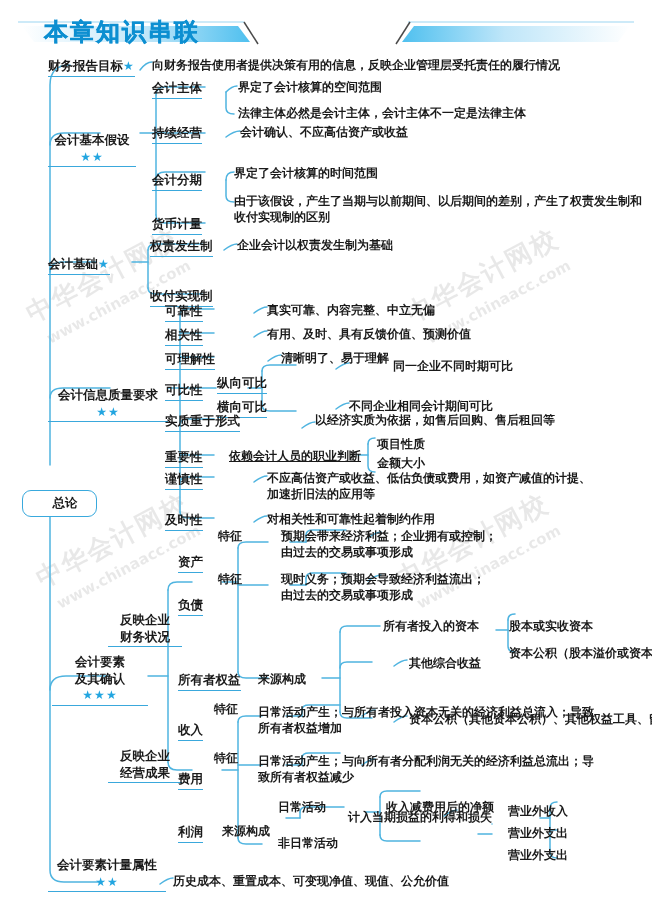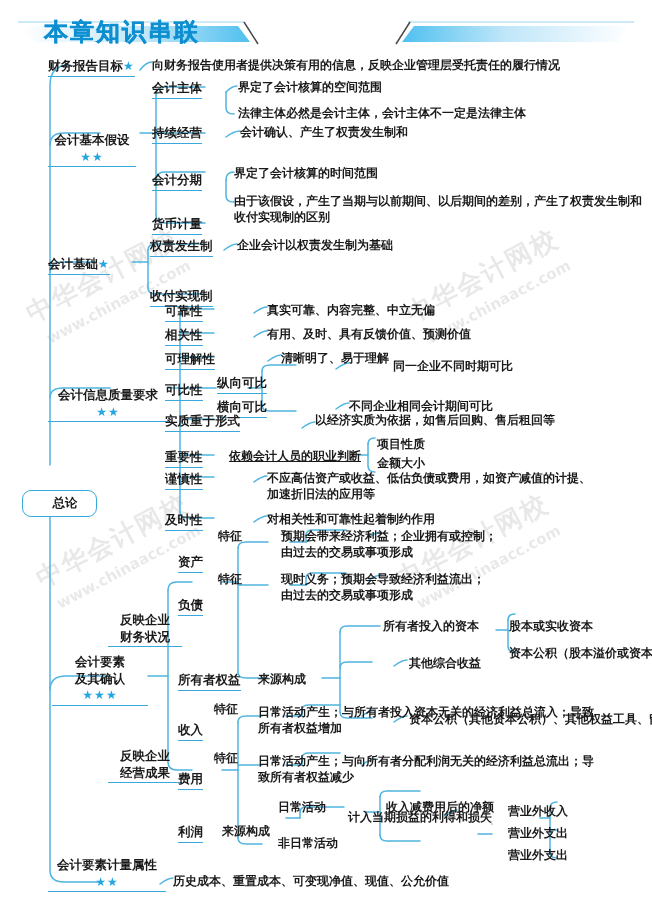--- a/index.html
+++ b/index.html
@@ -221,21 +221,21 @@
 <div class="rootbox" style="left:22px;top:490px;width:44px;padding-left:20px;">总论</div>
 
 <div class="nd l1 underline" style="left:48px;top:58px;"><span>财务报告目标</span><span class="stars">★</span></div>
 <div class="nd leaf" style="left:152px;top:58px;">向财务报告使用者提供决策有用的信息，反映企业管理层受托责任的履行情况</div>
 
 <div class="nd l1 center underline" style="left:48px;top:132px;width:88px;"><span>会计基本假设</span><br><span class="stars">★★</span></div>
 <div class="nd l2 underline" style="left:152px;top:80px;">会计主体</div>
 <div class="nd leaf" style="left:238px;top:80px;">界定了会计核算的空间范围</div>
 <div class="nd leaf" style="left:238px;top:106px;">法律主体必然是会计主体，会计主体不一定是法律主体</div>
 <div class="nd l2 underline" style="left:152px;top:125px;">持续经营</div>
-<div class="nd leaf" style="left:240px;top:125px;">会计确认、产生了权责发生制和</div>
+<div class="nd leaf" style="left:240px;top:125px;">会计确认、不应高估资产或收益</div>
 <div class="nd l2 underline" style="left:152px;top:172px;">会计分期</div>
 <div class="nd leaf" style="left:234px;top:166px;">界定了会计核算的时间范围</div>
 <div class="nd leaf" style="left:234px;top:194px;">由于该假设，产生了当期与以前期间、以后期间的差别，产生了权责发生制和
 收付实现制的区别</div>
 <div class="nd l2 underline" style="left:152px;top:216px;">货币计量</div>
 
 <div class="nd l1 underline" style="left:48px;top:256px;"><span>会计基础</span><span class="stars">★</span></div>
 <div class="nd l2 underline" style="left:150px;top:238px;">权责发生制</div>
 <div class="nd leaf" style="left:237px;top:238px;">企业会计以权责发生制为基础</div>
 <div class="nd l2 underline" style="left:150px;top:288px;">收付实现制</div>

